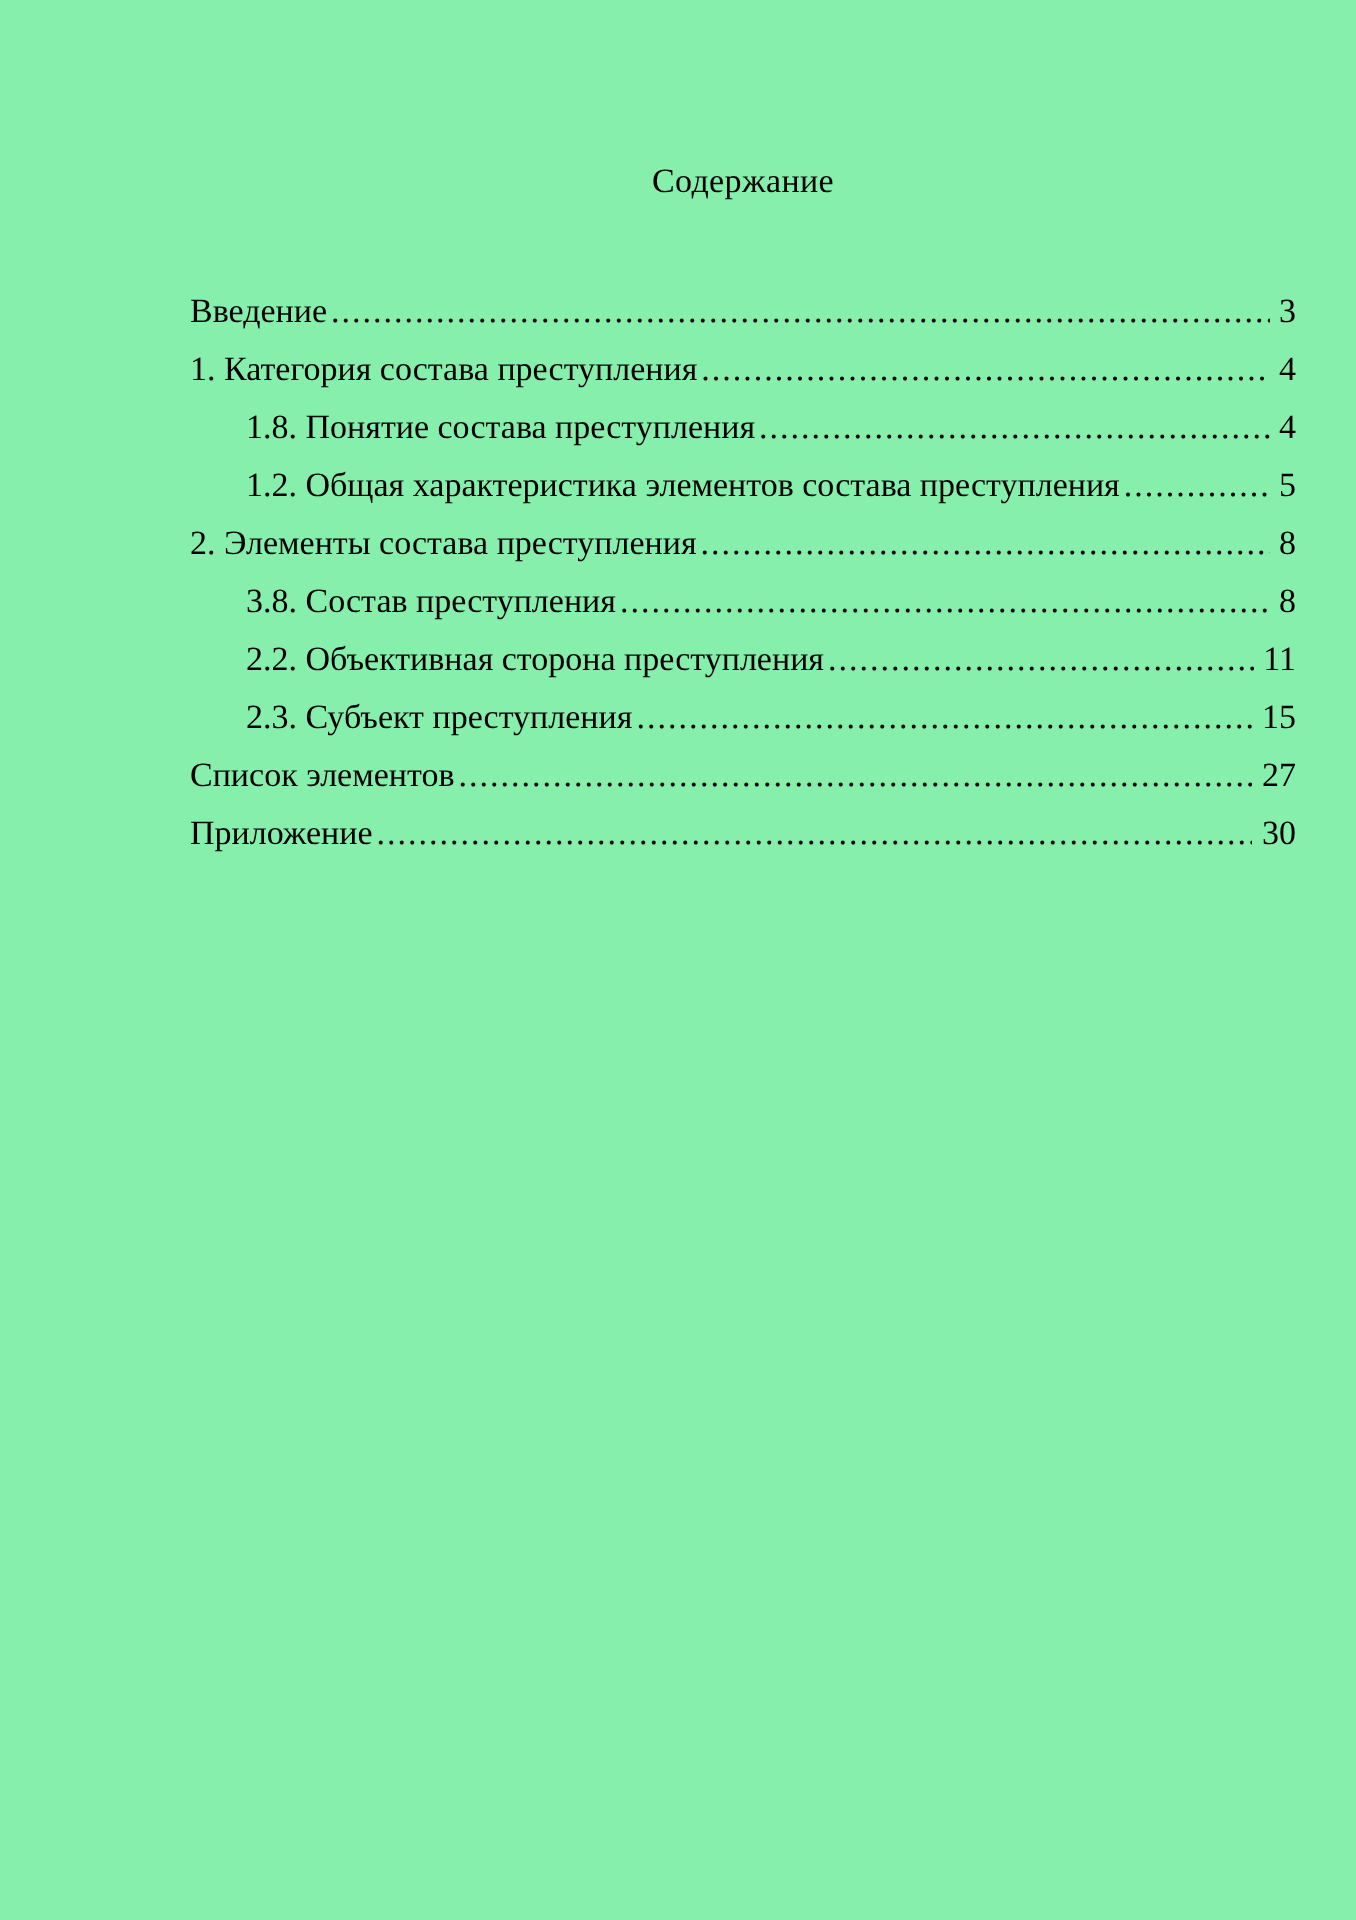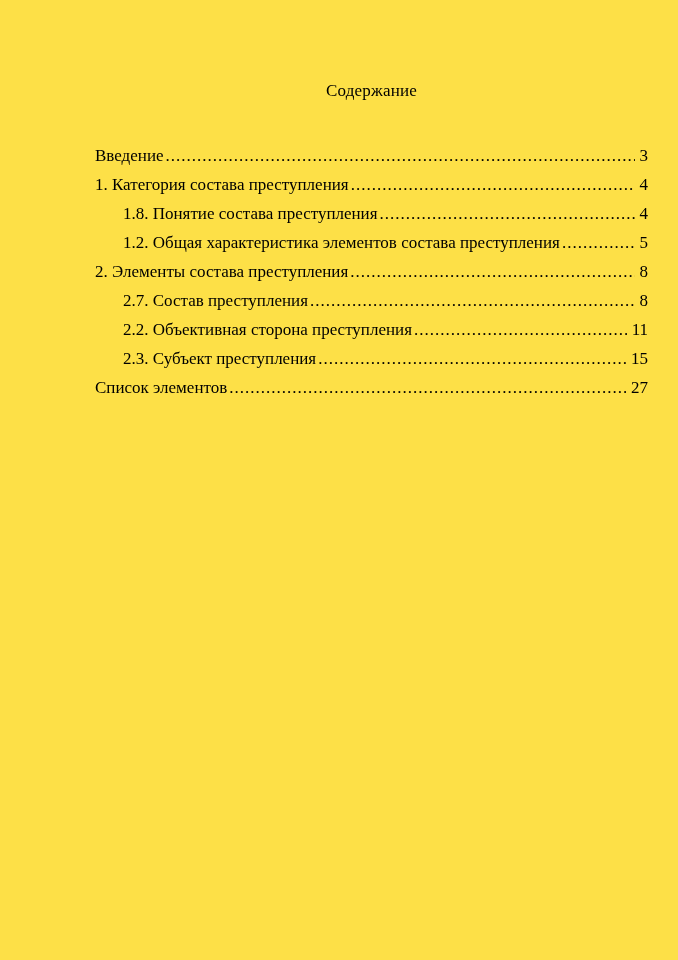--- a/index.html
+++ b/index.html
@@ -7,21 +7,21 @@
     width: 678px;
     height: 960px;
     background: #ffffff;
     font-family: "Liberation Serif", "DejaVu Serif", serif;
     color: #000000;
     overflow: hidden;
   }
   .page {
     width: 678px;
     height: 960px;
-    background: #fde047;
+    background: #86efac;
     padding: 76px 30px 0 95px;
   }
   .doc-title {
     text-align: center;
     font-size: 17px;
     font-weight: normal;
     line-height: 29px;
     margin-bottom: 36px;
     letter-spacing: 0.2px;
   }
@@ -80,33 +80,38 @@
       <span class="toc-label">1.2. Общая характеристика элементов состава преступления</span>
       <span class="toc-dots"></span>
       <span class="toc-page">5</span>
     </div>
       <div class="toc-row indent-0" style="">
       <span class="toc-label">2. Элементы состава преступления</span>
       <span class="toc-dots"></span>
       <span class="toc-page">8</span>
     </div>
       <div class="toc-row indent-1" style="">
-      <span class="toc-label">2.7. Состав преступления</span>
+      <span class="toc-label">3.8. Состав преступления</span>
       <span class="toc-dots"></span>
       <span class="toc-page">8</span>
     </div>
       <div class="toc-row indent-1" style="">
       <span class="toc-label">2.2. Объективная сторона преступления</span>
       <span class="toc-dots"></span>
       <span class="toc-page">11</span>
     </div>
       <div class="toc-row indent-1" style="">
       <span class="toc-label">2.3. Субъект преступления</span>
       <span class="toc-dots"></span>
       <span class="toc-page">15</span>
     </div>
       <div class="toc-row indent-0" style="">
       <span class="toc-label">Список элементов</span>
       <span class="toc-dots"></span>
       <span class="toc-page">27</span>
     </div>
+      <div class="toc-row indent-0" style="">
+      <span class="toc-label">Приложение</span>
+      <span class="toc-dots"></span>
+      <span class="toc-page">30</span>
+    </div>
     </div>
 </div>
 
 </body></html>

